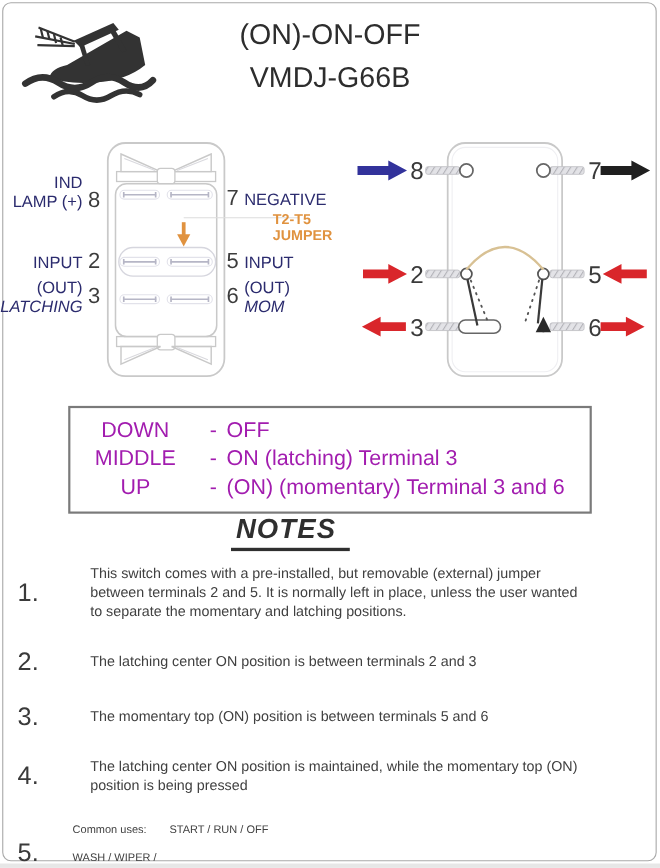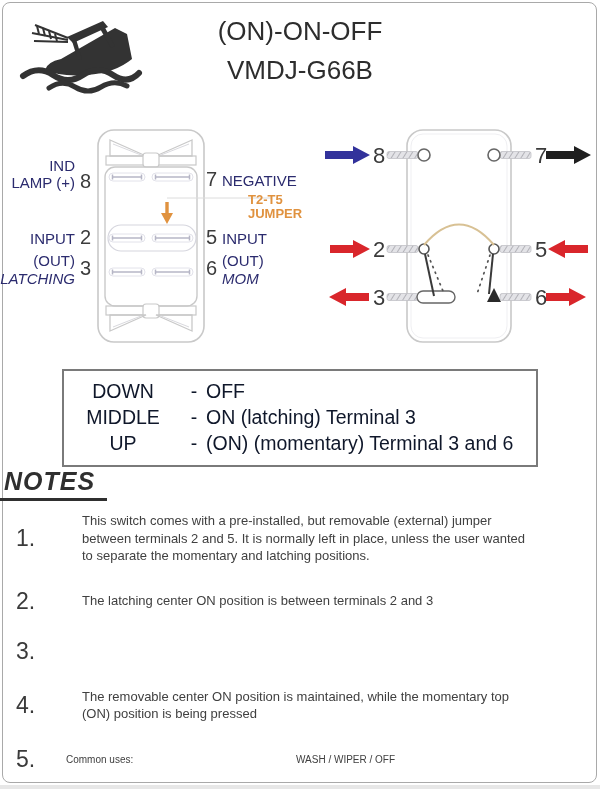--- a/index.html
+++ b/index.html
@@ -9,24 +9,24 @@
   }
   .page-border{position:absolute;left:2px;top:2px;width:593px;height:779px;
     border:1px solid #a9a9a9;border-radius:8px;}
   .bottom-strip{position:absolute;left:0;bottom:0;width:600px;height:4px;background:#e7e7e7;}
   .logo{position:absolute;left:15px;top:8px;width:130px;height:90px;}
   .title{position:absolute;top:12px;left:0;width:600px;text-align:center;
     font-size:26px;line-height:39px;color:#2d2d2d;}
   .diagram-svg{position:absolute;top:110px;left:0;width:600px;height:252px;}
   .pos-table{position:absolute;left:62px;top:369px;width:472px;border:2px solid #7a7a7a;
     padding:7px 0 9px 0;background:#fff;}
-  .pos-row{display:grid;grid-template-columns:118px 24px 1fr;font-size:19.5px;line-height:26px;color:#0f172a;}
+  .pos-row{display:grid;grid-template-columns:118px 24px 1fr;font-size:19.5px;line-height:26px;color:#a21caf;}
   .pos-name{text-align:center;}
   .pos-dash{text-align:center;}
-  .notes-heading-wrap{position:absolute;top:467px;left:0;width:528px;}
+  .notes-heading-wrap{position:absolute;top:467px;left:0;width:528px;text-align:center;}
   .notes-heading{display:inline-block;font-size:25px;font-weight:bold;font-style:italic;
     letter-spacing:1px;color:#2f2f2f;border-bottom:3px solid #2f2f2f;padding:0 12px 2px 4px;}
   .notes{position:absolute;top:512px;left:14px;width:522px;}
   .note{display:flex;align-items:center;margin-bottom:23px;}
   .note-num{width:34px;flex:none;font-size:23px;color:#3a3a3a;padding-left:2px;}
   .note-text{margin-left:32px;width:472px;font-size:13px;line-height:17.5px;color:#404040;}
   .note-uses{margin-left:16px;width:472px;font-size:10px;line-height:17px;color:#404040;
     display:grid;grid-template-columns:88px 142px 1fr;row-gap:9px;}
   svg text{font-family:"Liberation Sans",sans-serif;}
   .lbl{fill:#2b2b6e;font-size:15px;}
@@ -230,28 +230,30 @@
   <div class="note">
     <div class="note-num">1.</div>
     <div class="note-text">This switch comes with a pre-installed, but removable (external) jumper between terminals 2 and 5.  It is normally left in place, unless the user wanted to separate the momentary and latching positions.</div>
   </div>
   <div class="note">
     <div class="note-num">2.</div>
     <div class="note-text">The latching center ON position is between terminals 2 and 3</div>
   </div>
   <div class="note">
     <div class="note-num">3.</div>
+    <div class="note-text">The momentary top (ON) position is between terminals 5 and 6</div>
   </div>
   <div class="note">
     <div class="note-num">4.</div>
-    <div class="note-text">The removable center ON position is maintained, while the momentary top (ON) position is being pressed</div>
+    <div class="note-text">The latching center ON position is maintained, while the momentary top (ON) position is being pressed</div>
   </div>
   <div class="note">
     <div class="note-num">5.</div>
     <div class="note-uses">
       <span>Common uses:</span>
+      <span>START / RUN / OFF</span>
       <span></span>
       <span>WASH / WIPER / OFF</span>
     </div>
   </div>
 </div>
 
 <div class="bottom-strip"></div>
 
 </body></html>

